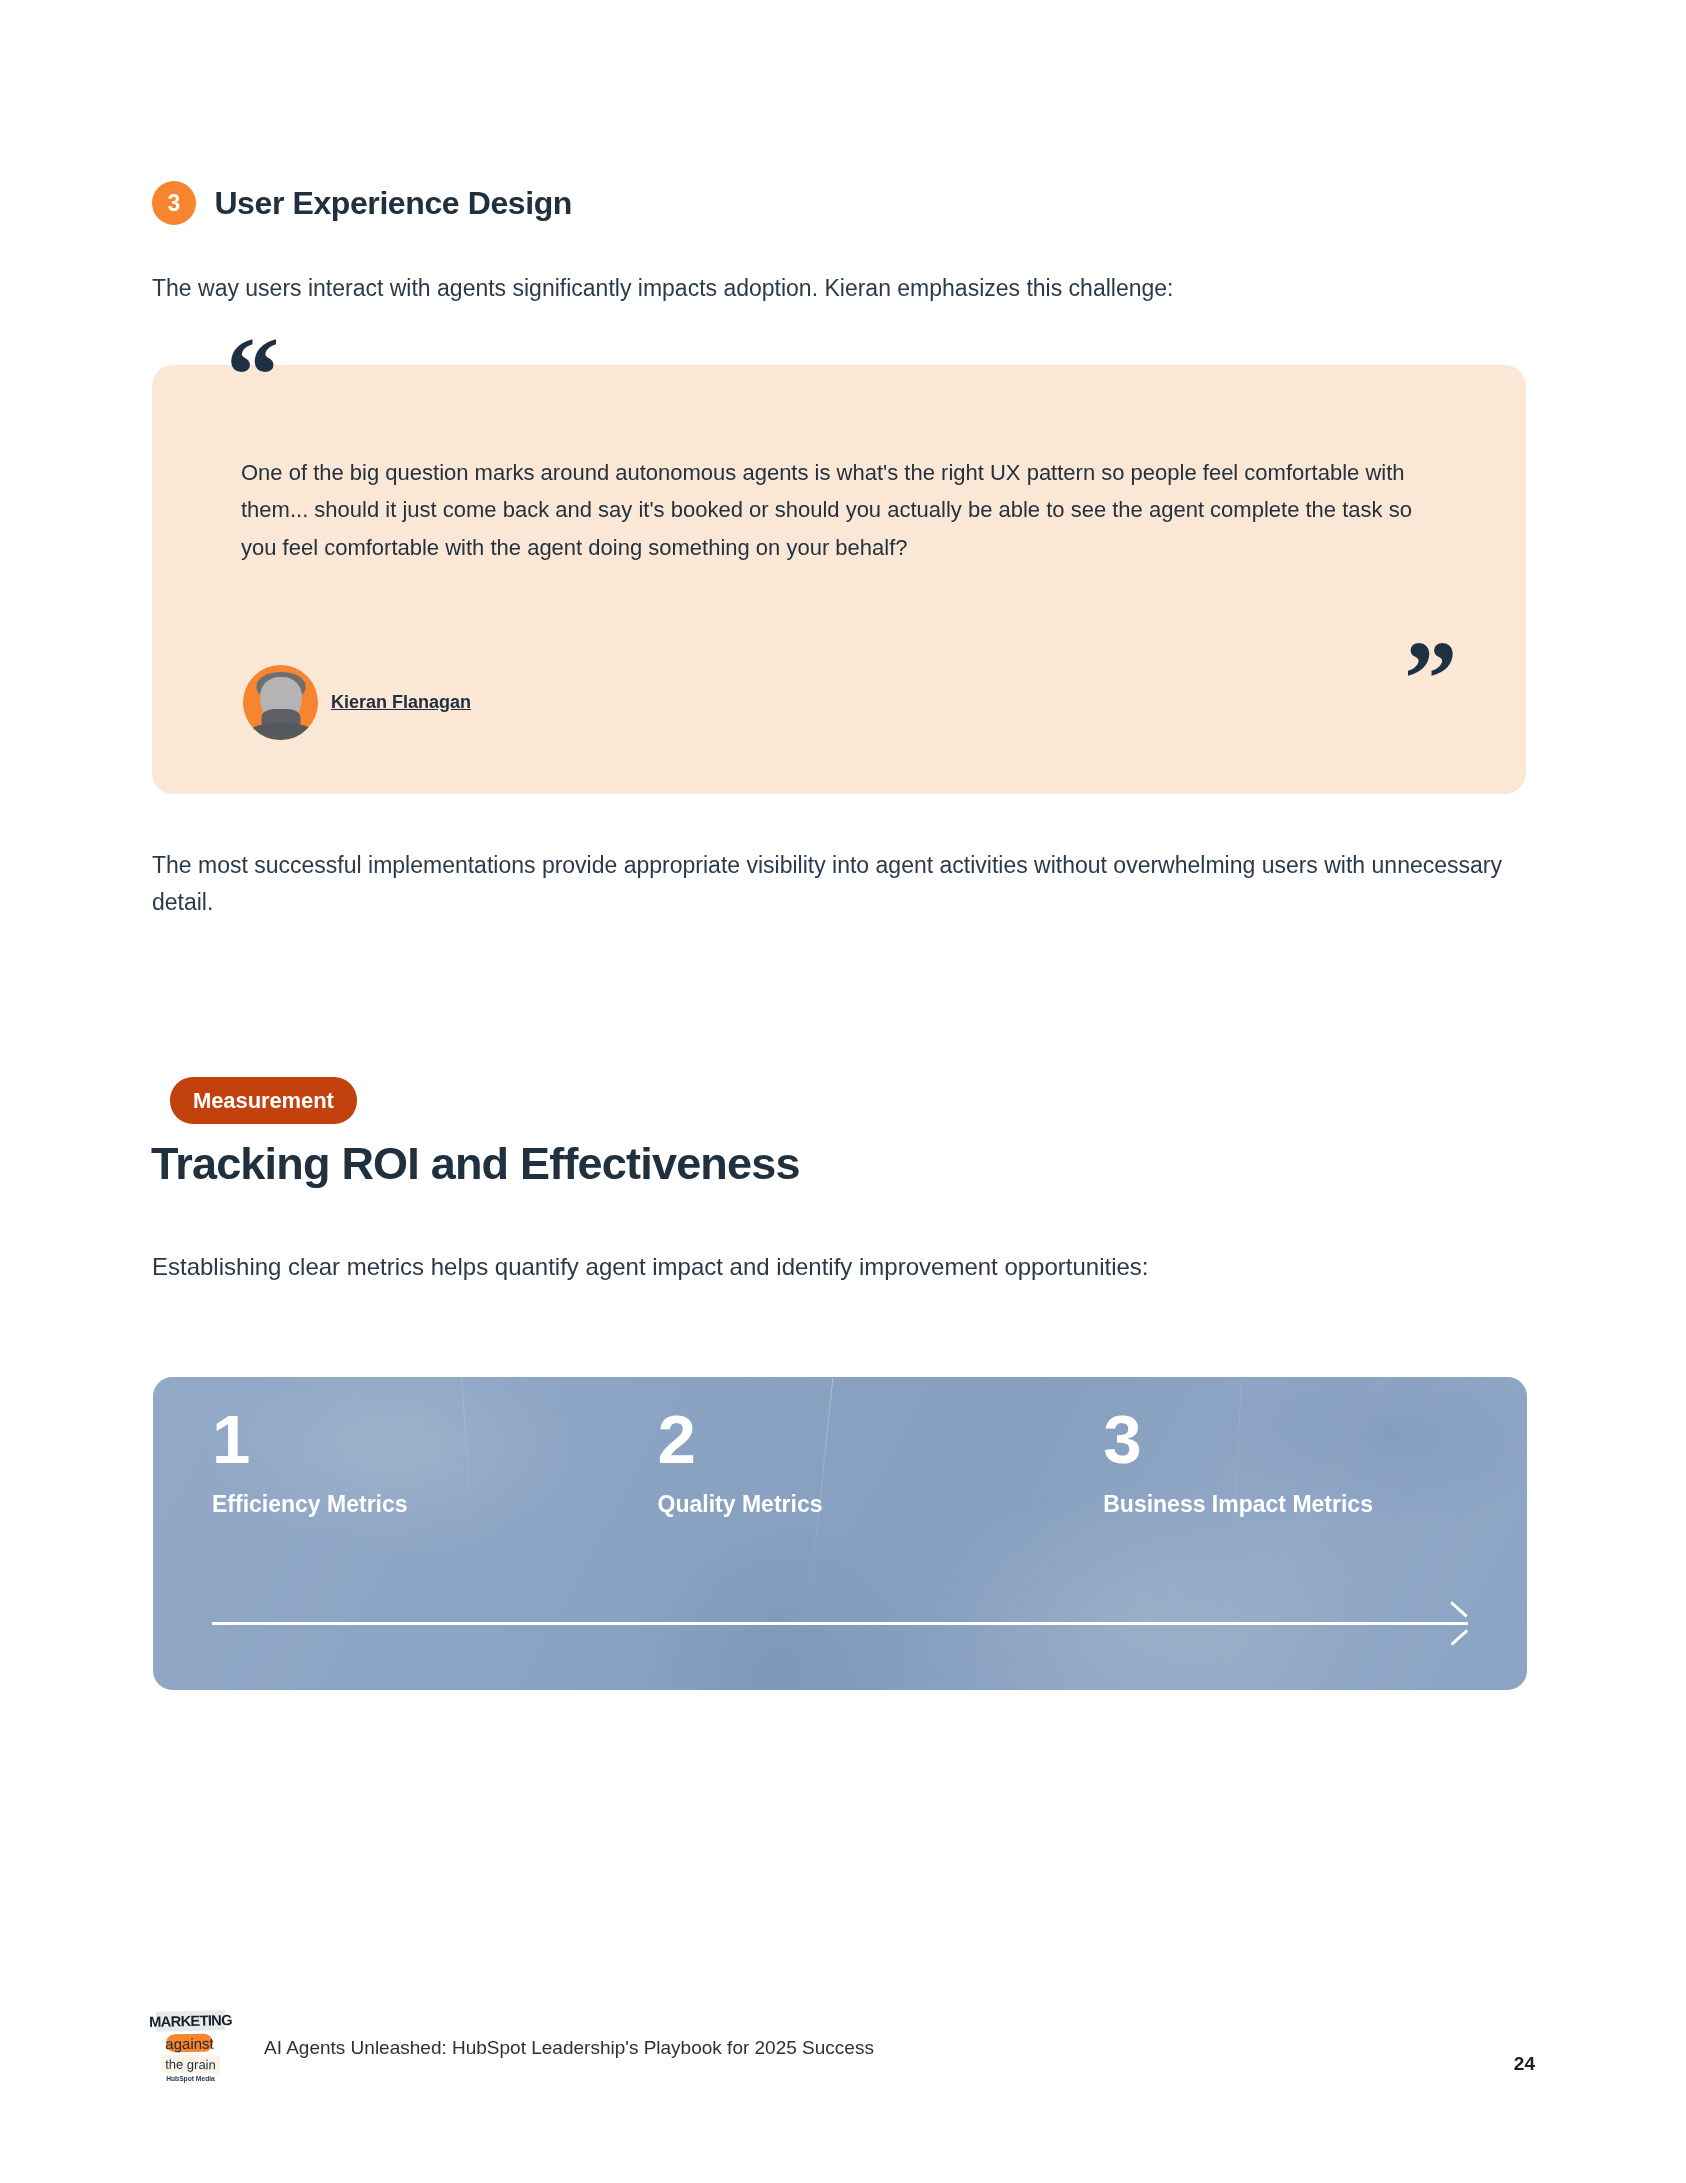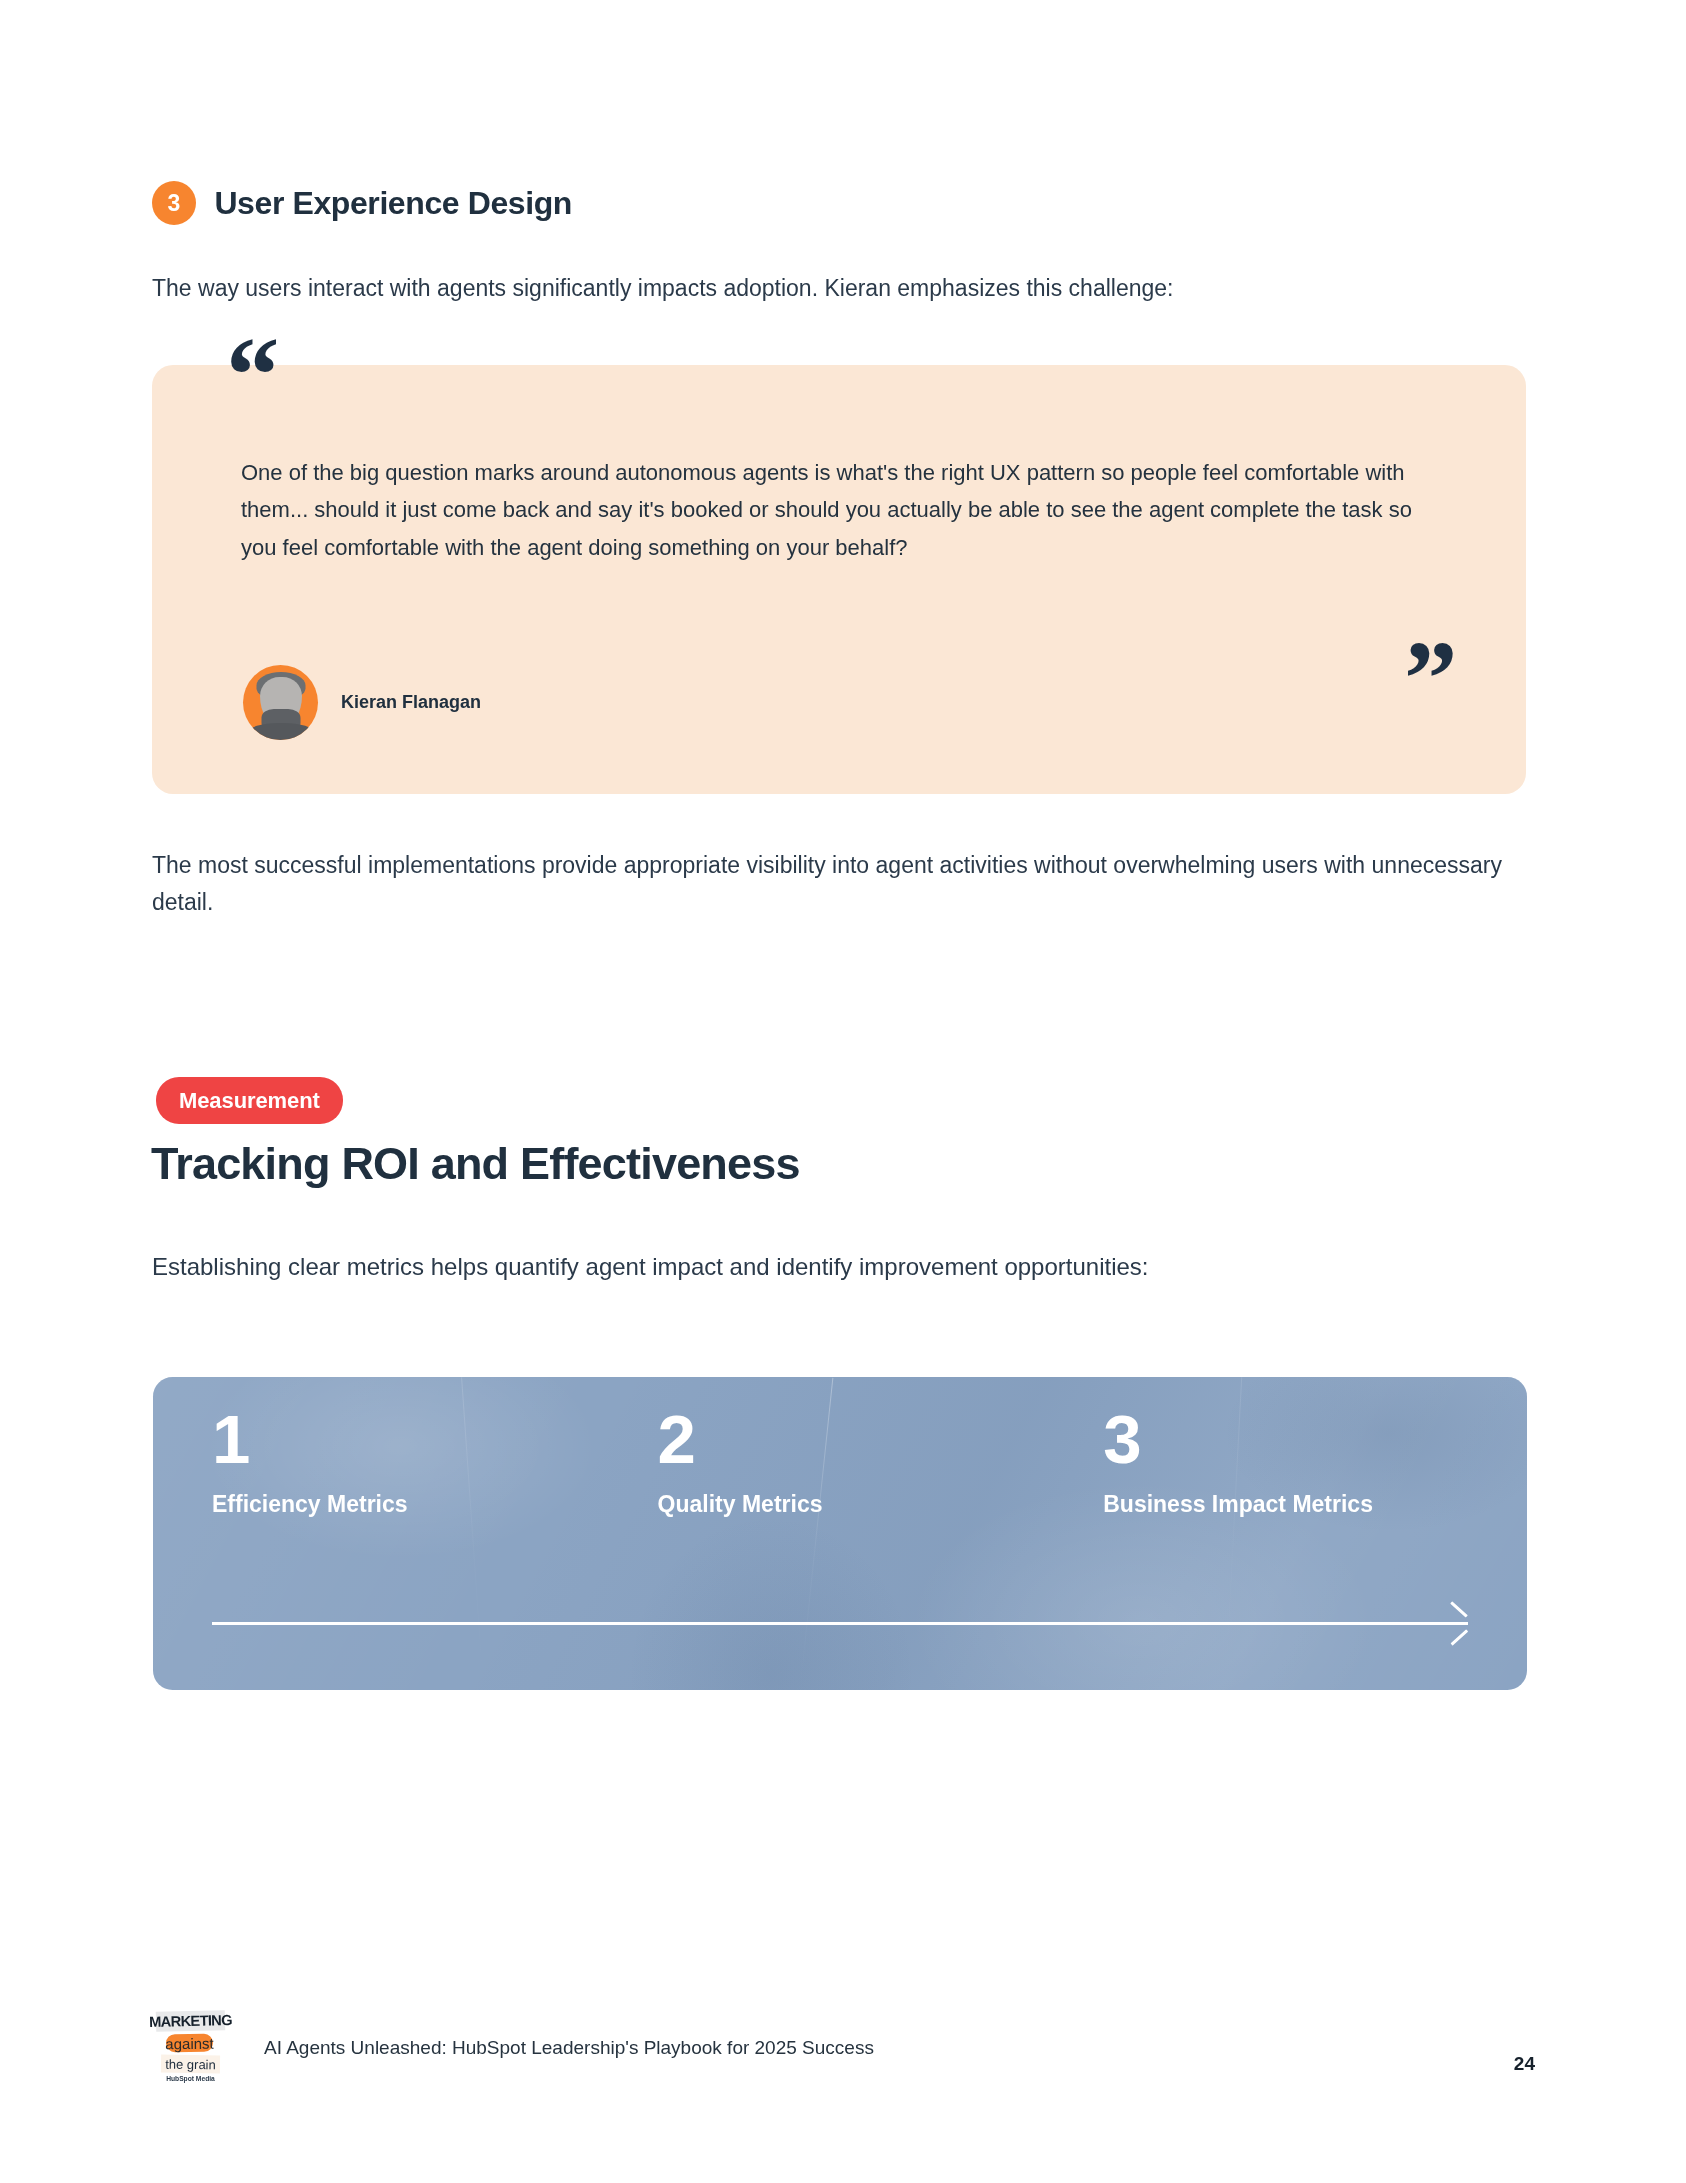--- a/index.html
+++ b/index.html
@@ -104,21 +104,22 @@
     color: #1f3043;
     font-family: "Liberation Serif", serif;
     letter-spacing: -2.5px;
   }
   .quote-attrib {
     position: absolute;
     left: 91px;
     bottom: 54px;
     display: flex;
     align-items: center;
-    gap: 23px;
+    gap: 13px;
+    text-decoration: underline;
   }
   .avatar {
     width: 75px;
     height: 75px;
     border-radius: 50%;
     background: #f7852f;
     position: relative;
     overflow: hidden;
     flex: none;
   }
@@ -177,26 +178,26 @@
     top: 847px;
     width: 1350px;
     font-size: 23px;
     line-height: 1.62;
     color: #2b3a4a;
   }
 
   
   .pill {
     position: absolute;
-    left: 156px;
+    left: 170px;
     top: 1077px;
     height: 47px;
     padding: 0 23px;
     border-radius: 23px;
-    background: #ef4444;
+    background: #c2410c;
     color: #ffffff;
     font-size: 22px;
     font-weight: bold;
     display: inline-flex;
     align-items: center;
     letter-spacing: -0.1px;
   }
 
   
   .big-heading {

